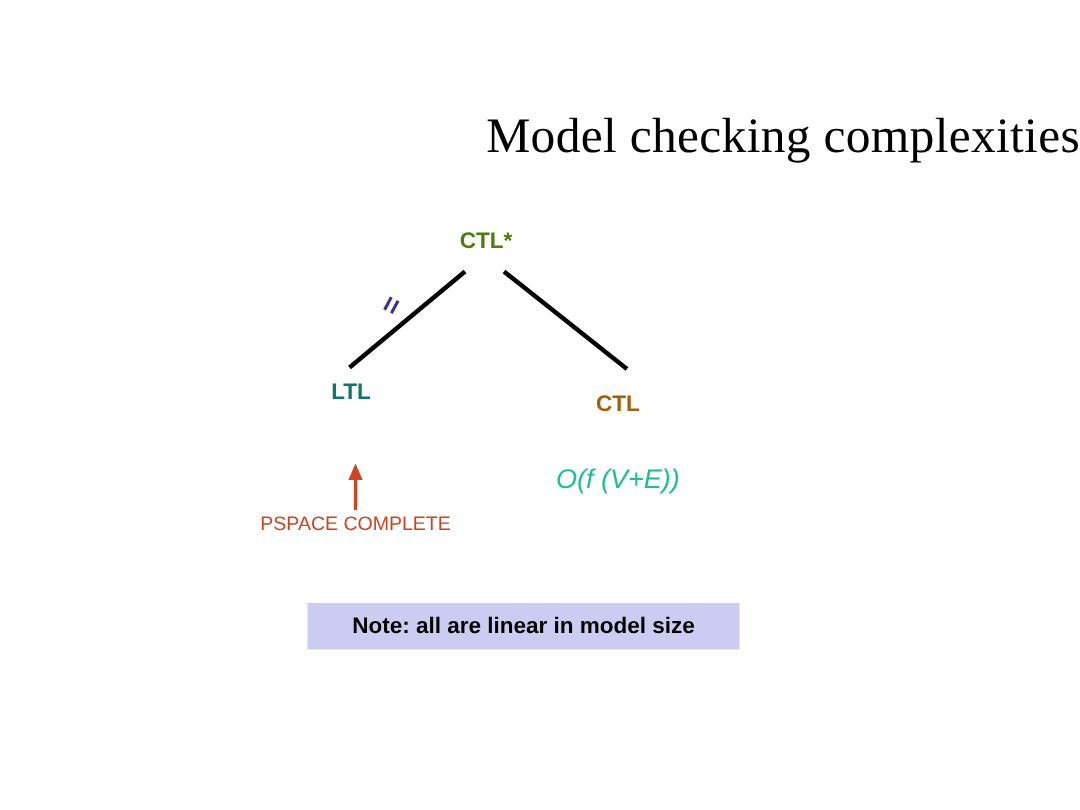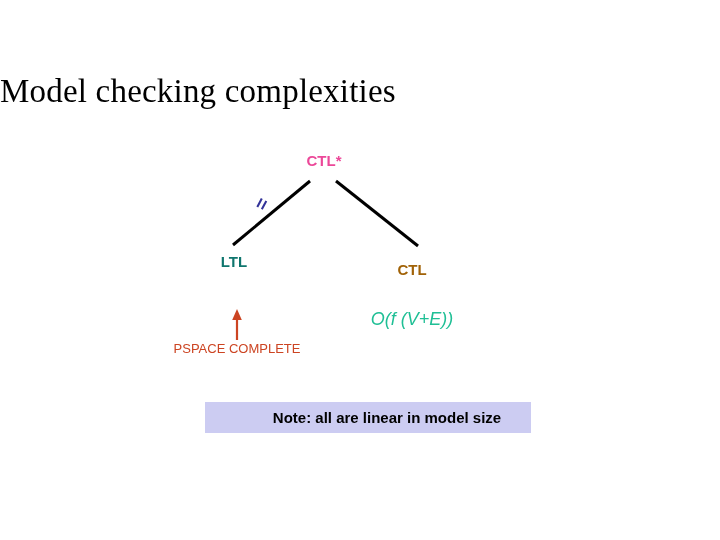--- a/index.html
+++ b/index.html
@@ -15,21 +15,21 @@
     overflow: hidden;
     font-family: "Liberation Sans", sans-serif;
   }
 
   
   #title {
     position: absolute;
     left: 0;
     top: 73px;
     width: 720px;
-    text-align: left;
+    text-align: right;
     font-family: "Liberation Serif", serif;
     font-size: 33px;
     font-weight: 400;
     color: #000000;
     letter-spacing: 0.2px;
     white-space: nowrap;
   }
 
   
   #tree {
@@ -64,21 +64,21 @@
     font-size: 11px;
     font-style: italic;
     vertical-align: super;
     line-height: 0;
   }
 
   #ctlstar-label {
     left: 264px;
     top: 152px;
     width: 120px;
-    color: #ec4899;
+    color: #4d7c0f;
   }
 
   #eq-symbol {
     position: absolute;
     left: 248px;
     top: 190px;
     width: 28px;
     height: 28px;
     color: #333399;
     font-family: "Liberation Sans", sans-serif;
@@ -135,21 +135,20 @@
   #note-box {
     position: absolute;
     left: 205px;
     top: 402px;
     width: 288px;
     height: 31px;
     background: #ccccf2;
     display: flex;
     align-items: center;
     justify-content: center;
-    padding-left: 38px;
   }
   #note-text {
     font-family: "Liberation Sans", sans-serif;
     font-weight: bold;
     font-size: 15px;
     color: #000000;
     white-space: nowrap;
   }
 </style>
 </head>

